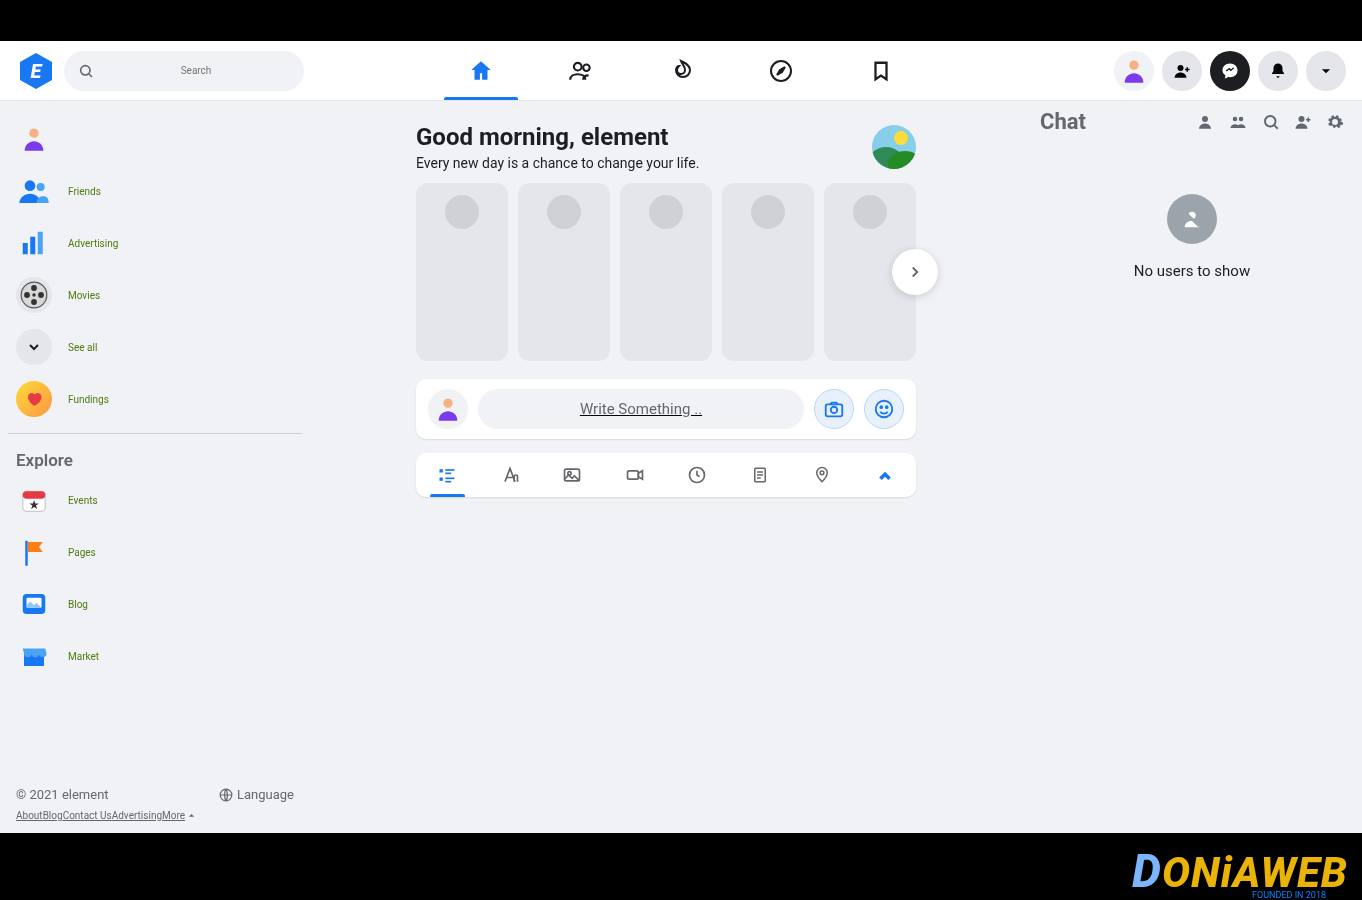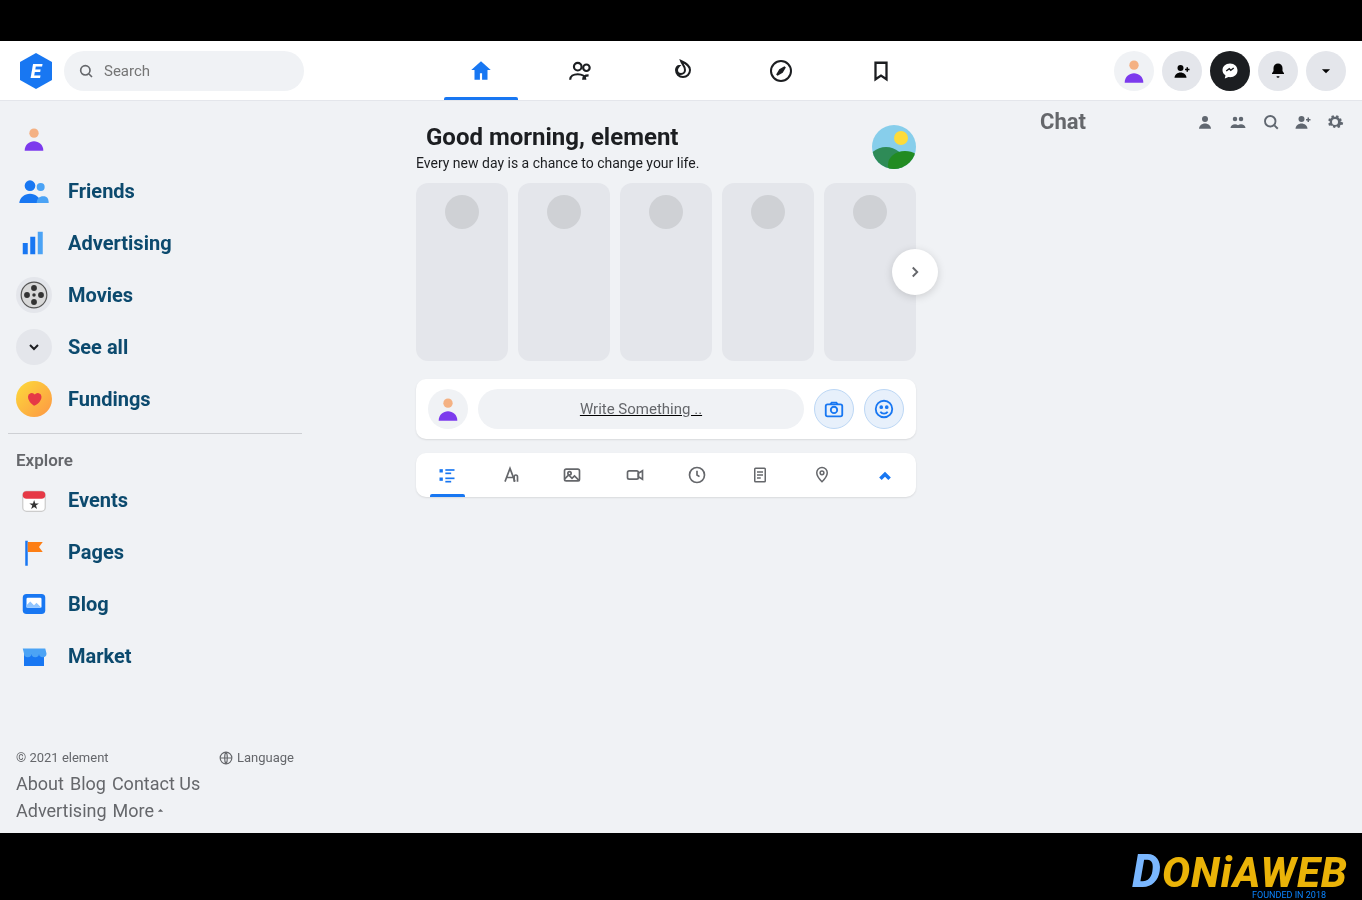--- a/index.html
+++ b/index.html
@@ -3,48 +3,48 @@
 <meta charset="utf-8">
 <style>
 * { margin: 0; padding: 0; box-sizing: border-box; font-family: -apple-system, BlinkMacSystemFont, "Segoe UI", Roboto, Helvetica, Arial, sans-serif; }
 body { background: #000; width: 1362px; height: 900px; overflow: hidden; position: relative; }
 .app-frame { position: absolute; top: 41px; left: 0; right: 0; bottom: 67px; background: #f0f2f5; display: flex; flex-direction: column; }
 
 .header { height: 60px; background: #fff; border-bottom: 1px solid #e4e6eb; display: flex; align-items: center; padding: 0 16px; position: relative; }
 .header-left { display: flex; align-items: center; gap: 8px; width: 300px; }
 .logo { width: 40px; height: 40px; display: flex; align-items: center; justify-content: center; }
 .search-wrap { position: relative; flex: 1; max-width: 240px; }
-.search-input { width: 100%; height: 40px; border: none; background: #f0f2f5; border-radius: 50px; padding: 0 16px 0 40px; font-size: 15px; color: #b91c1c; outline: none; }
+.search-input { width: 100%; height: 40px; border: none; background: #f0f2f5; border-radius: 50px; padding: 0 16px 0 40px; font-size: 10px; color: #b91c1c; outline: none; text-align: center; }
 .search-icon { position: absolute; left: 14px; top: 50%; transform: translateY(-50%); color: #65676b; }
 .header-center { position: absolute; left: 50%; transform: translateX(-50%); display: flex; height: 100%; }
 .nav-tab { width: 100px; display: flex; align-items: center; justify-content: center; position: relative; cursor: pointer; color: #1c1e21; }
 .nav-tab.active { color: #1877f2; }
 .nav-tab.active::after { content: ""; position: absolute; bottom: 0; left: 13px; right: 13px; height: 3px; background: #1877f2; border-radius: 2px 2px 0 0; }
 .header-right { margin-left: auto; display: flex; align-items: center; gap: 8px; }
 .circle-btn { width: 40px; height: 40px; border-radius: 50%; background: #e4e6eb; display: flex; align-items: center; justify-content: center; cursor: pointer; color: #050505; }
 .circle-btn.dark { background: #1c1e21; color: #fff; }
 .avatar-sm { width: 40px; height: 40px; border-radius: 50%; background: #f0f2f5; display: flex; align-items: center; justify-content: center; cursor: pointer; }
 
 .content { flex: 1; display: flex; overflow: hidden; }
 
 .sidebar { width: 310px; padding: 12px 8px 8px 8px; display: flex; flex-direction: column; overflow: auto; }
 .side-item { display: flex; align-items: center; gap: 16px; padding: 8px 8px; border-radius: 8px; cursor: pointer; }
 .side-icon { width: 36px; height: 36px; border-radius: 50%; background: #e4e6eb; display: flex; align-items: center; justify-content: center; font-size: 18px; flex-shrink: 0; }
-.side-label { font-size: 20px; font-weight: 700; color: #0c4a6e; }
+.side-label { font-size: 10px; font-weight: 400; color: #4d7c0f; }
 .divider { height: 1px; background: #ced0d4; margin: 8px 0; }
 .section-title { font-size: 17px; font-weight: 600; color: #65676b; padding: 8px 8px 4px; }
 .sidebar-footer { margin-top: auto; padding: 4px 8px; font-size: 13px; color: #65676b; }
 .footer-row { display: flex; justify-content: space-between; align-items: center; margin-bottom: 8px; }
-.footer-links { display: flex; flex-wrap: wrap; gap: 6px; font-size: 18px; }
+.footer-links { display: flex; flex-wrap: wrap; font-size: 10px; text-decoration: underline; }
 .footer-links span { cursor: pointer; }
 
 .main { flex: 1; display: flex; justify-content: center; padding-top: 22px; overflow: auto; }
 .feed { width: 500px; }
 .greeting-row { display: flex; justify-content: space-between; align-items: center; margin-bottom: 12px; }
-.greeting-title { font-size: 24px; font-weight: 700; color: #1c1e21; margin-bottom: 4px; margin-left: 10px; }
+.greeting-title { font-size: 24px; font-weight: 700; color: #1c1e21; margin-bottom: 4px; }
 .greeting-sub { font-size: 14px; color: #1c1e21; }
 .weather { width: 44px; height: 44px; border-radius: 50%; position: relative; overflow: hidden; }
 .weather-sky { position:absolute; inset:0; background:#87ceeb; }
 .weather-sun { position:absolute; width:14px; height:14px; background:#fddb3a; border-radius:50%; top:6px; right:8px; }
 .weather-hill { position:absolute; bottom:-8px; left:-4px; width:36px; height:30px; background:#2e8b57; border-radius:50%; }
 .weather-hill2 { position:absolute; bottom:-10px; right:-6px; width:34px; height:28px; background:#228b22; border-radius:50%; }
 .stories { display: flex; gap: 10px; position: relative; margin-bottom: 18px; }
 .story { width: 92px; height: 178px; background: #e4e6eb; border-radius: 12px; position: relative; }
 .story-dot { position: absolute; top: 12px; left: 50%; transform: translateX(-50%); width: 34px; height: 34px; border-radius: 50%; background: #cfd1d5; }
 .stories-next { position: absolute; right: -22px; top: 50%; transform: translateY(-50%); width: 46px; height: 46px; border-radius: 50%; background: #fff; box-shadow: 0 2px 8px rgba(0,0,0,0.15); display: flex; align-items: center; justify-content: center; cursor: pointer; color: #65676b; }
@@ -442,20 +442,30 @@
                 <path d="M19 6v6M16 9h6" stroke="currentColor" stroke-width="2"></path>
               </svg>
             </span>
           <span>
               <svg width="18" height="18" viewBox="0 0 24 24" fill="currentColor">
                 <path d="M12 8a4 4 0 100 8 4 4 0 000-8zm9 4l2 1-1 3-2-.5a8 8 0 01-1.5 1.5l.5 2-3 1-1-2h-2l-1 2-3-1 .5-2A8 8 0 016 16.5L4 17l-1-3 2-1v-2l-2-1 1-3 2 .5A8 8 0 017.5 6L7 4l3-1 1 2h2l1-2 3 1-.5 2A8 8 0 0118 7.5l2-.5 1 3-2 1z"></path>
               </svg>
             </span>
         </div>
       </div>
+      <div class="chat-empty">
+        <div class="chat-empty-circle">
+          <svg width="22" height="22" viewBox="0 0 24 24" fill="currentColor">
+              <circle cx="12" cy="8" r="4"></circle>
+              <path d="M4 21c0-4 4-7 8-7s8 3 8 7z"></path>
+              <line x1="4" y1="4" x2="20" y2="20" stroke="#9da3ab" stroke-width="3"></line>
+            </svg>
+        </div>
+        <div class="chat-empty-text">No users to show</div>
+      </div>
     </div>
   </div>
 </div>
 
 <div class="watermark">
   <span class="wm-d">D</span>
   <span class="wm-rest">ONiAWEB</span>
   <span class="wm-sub">FOUNDED IN 2018</span>
 </div>
 

